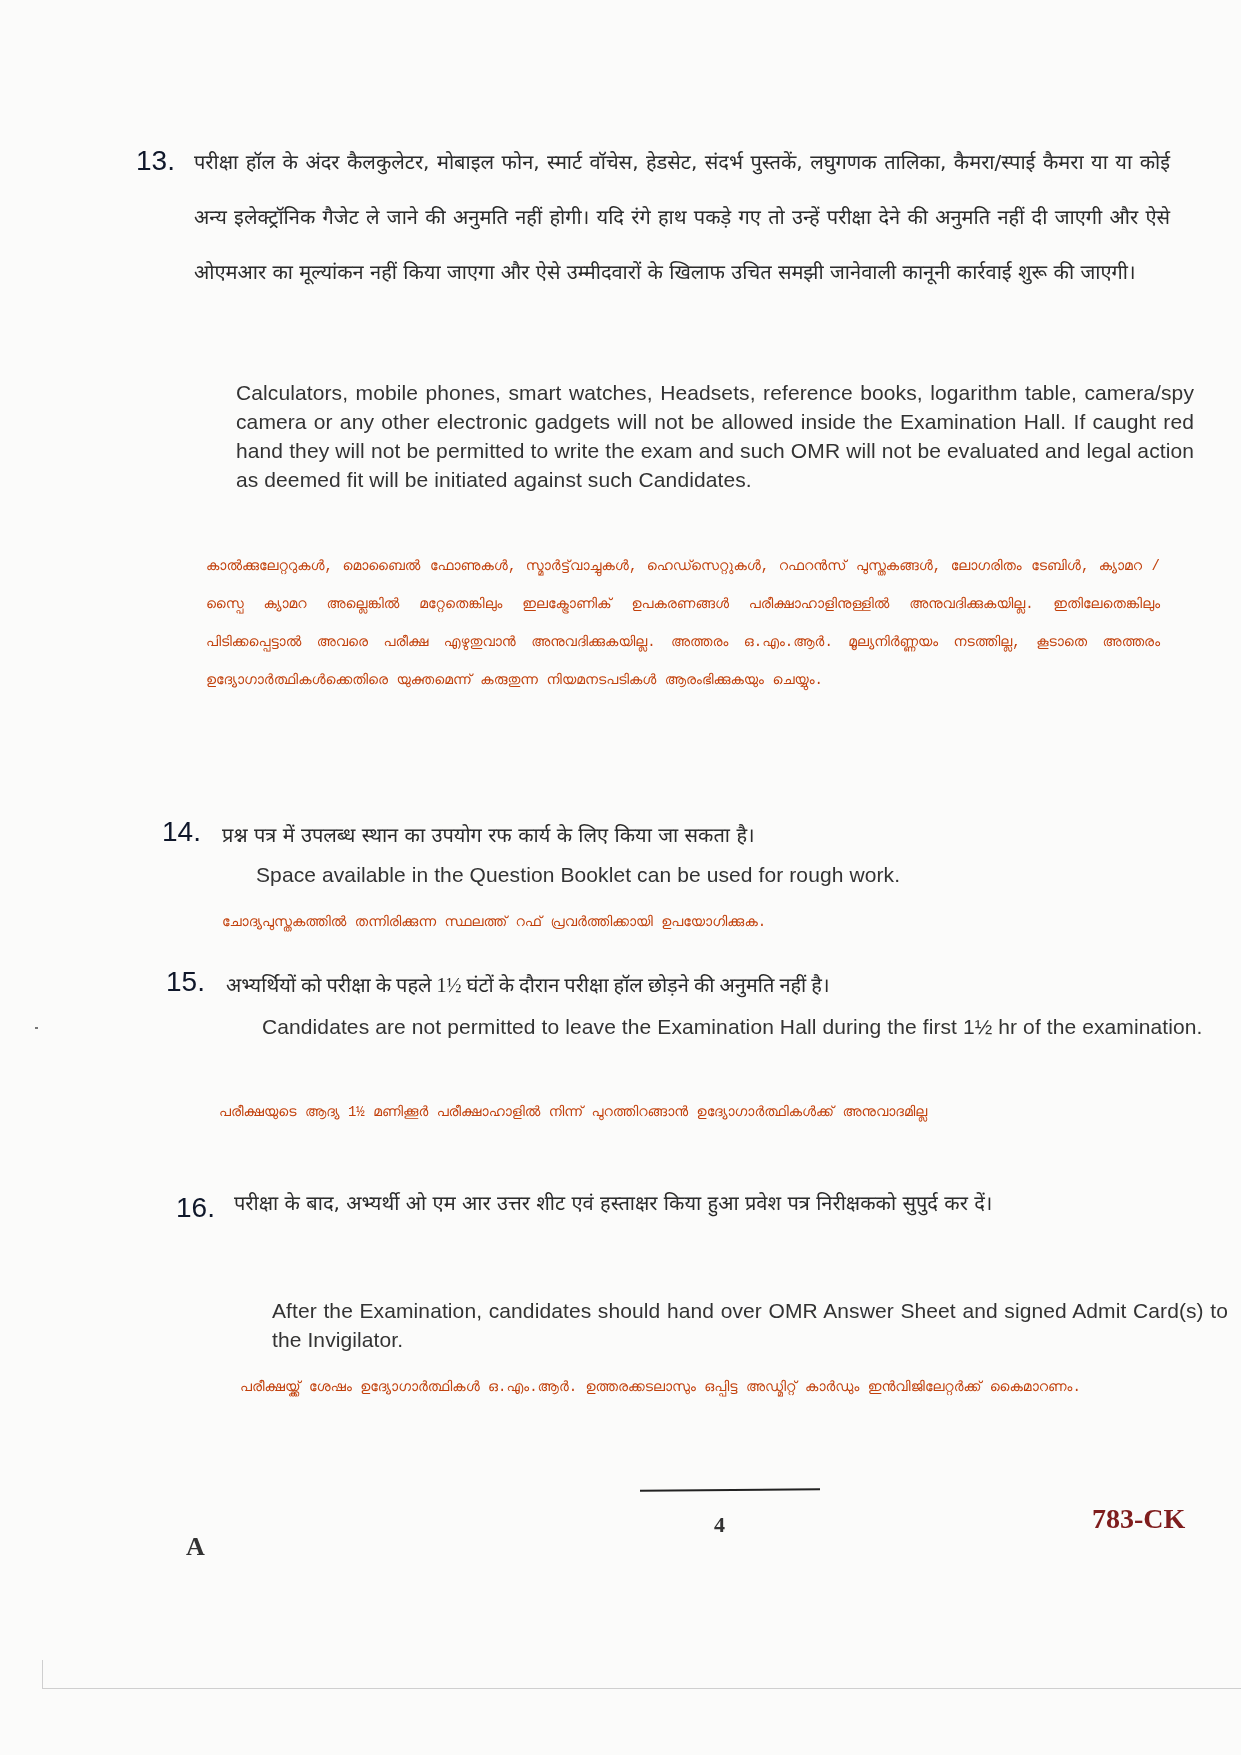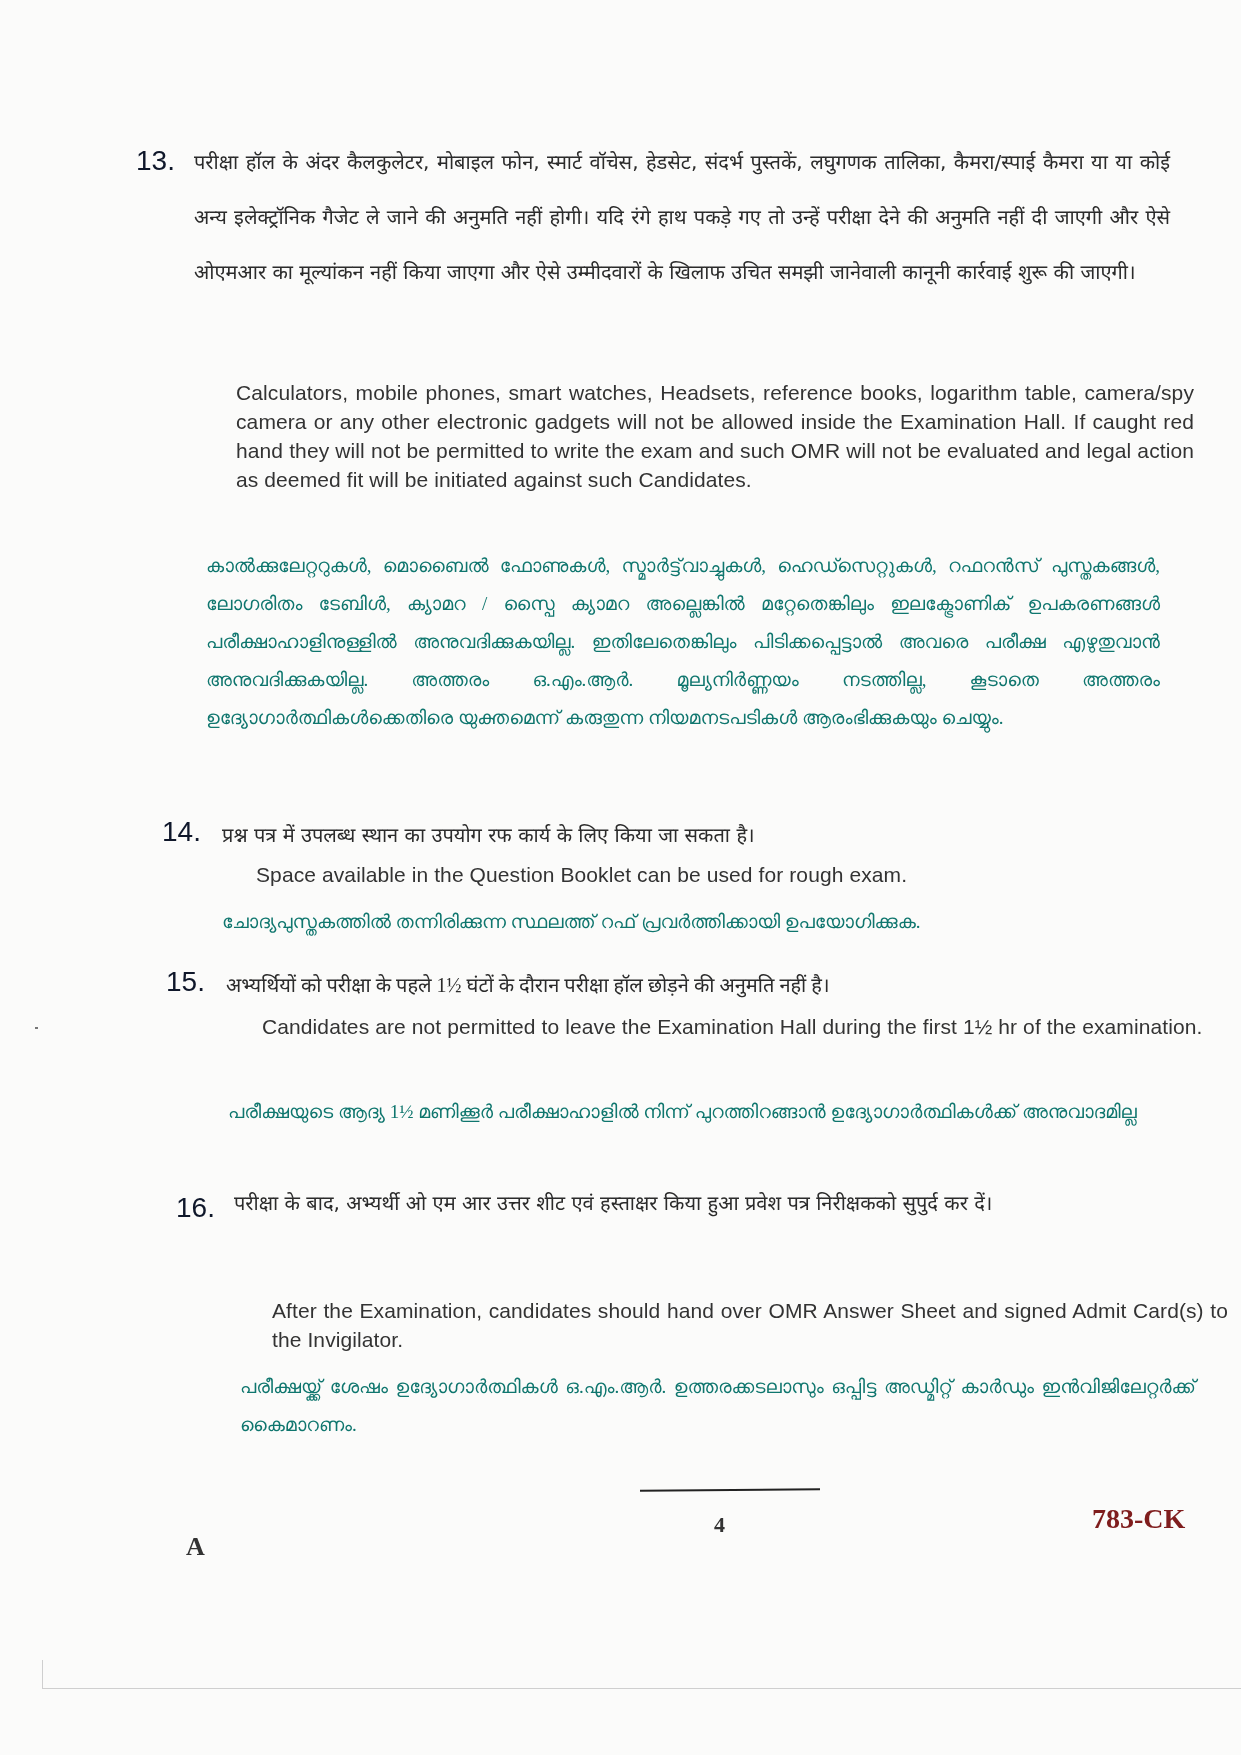--- a/index.html
+++ b/index.html
@@ -5,21 +5,21 @@
   html, body { margin:0; padding:0; }
   body {
     width:1241px; height:1755px; background:#fbfbfa; position:relative; overflow:hidden;
     font-family:"Liberation Sans", sans-serif; color:#2a2a2a;
   }
   .page { position:absolute; left:0; top:0; width:1241px; height:1755px; }
   .item { position:absolute; left:140px; width:1020px; }
   .num { position:absolute; left:0; font-size:28px; color:#0f172a; font-family:"Liberation Sans", sans-serif; }
   .hi { font-family:"DejaVu Sans", sans-serif; font-size:20px; line-height:55px; color:#2b2b2b; text-align:justify; }
   .en { font-family:"Liberation Sans", sans-serif; font-size:21px; line-height:29px; color:#333; text-align:justify; letter-spacing:0.1px;margin-left:34px; }
-  .ml { font-family:Liberation Serif, serif; font-size:19px; line-height:38px; color:#0f766e; text-align:justify; }
+  .ml { font-family:Liberation Mono, monospace; font-size:14px; line-height:38px; color:#c2410c; text-align:justify; }
   .block { position:absolute; }
   .rule { position:absolute; left:640px; top:1489px; width:180px; height:2px; background:#222; transform:rotate(-0.5deg); }
   .pagenum { position:absolute; left:714px; top:1512px; font-family:"Liberation Serif", serif; font-weight:bold; font-size:22px; color:#333; }
   .code { position:absolute; left:1092px; top:1503px; font-family:"Liberation Serif", serif; font-weight:bold; font-size:28px; color:#7f1d1d; }
   .series { position:absolute; left:186px; top:1532px; font-family:"Liberation Serif", serif; font-weight:bold; font-size:26px; color:#333; }
   .edge-bottom { position:absolute; left:42px; top:1688px; width:1199px; height:1px; background:#cfcfcf; }
   .edge-left { position:absolute; left:42px; top:1660px; width:1px; height:28px; background:#cfcfcf; }
   .speck { position:absolute; left:35px; top:1027px; width:3px; height:2px; background:#777; }
 </style>
 </head>
@@ -30,29 +30,29 @@
   <div class="item" style="top:135px; left:140px; width:1030px;">
     <span class="num" style="top:10px; left:-4px;">13.</span>
     <div class="block hi" style="left:54px; top:0; width:976px;">परीक्षा हॉल के अंदर कैलकुलेटर, मोबाइल फोन, स्मार्ट वॉचेस, हेडसेट, संदर्भ पुस्तकें, लघुगणक तालिका, कैमरा/स्पाई कैमरा या या कोई अन्य इलेक्ट्रॉनिक गैजेट ले जाने की अनुमति नहीं होगी। यदि रंगे हाथ पकड़े गए तो उन्हें परीक्षा देने की अनुमति नहीं दी जाएगी और ऐसे ओएमआर का मूल्यांकन नहीं किया जाएगा और ऐसे उम्मीदवारों के खिलाफ उचित समझी जानेवाली कानूनी कार्रवाई शुरू की जाएगी।</div>
     <div class="block en" style="left:62px; top:243px; width:958px;">Calculators, mobile phones, smart watches, Headsets, reference books, logarithm table, camera/spy camera or any other electronic gadgets will not be allowed inside the Examination Hall. If caught red hand they will not be permitted to write the exam and such OMR will not be evaluated and legal action as deemed fit will be initiated against such Candidates.</div>
     <div class="block ml" style="left:66px; top:412px; width:954px;">കാൽക്കുലേറ്ററുകൾ, മൊബൈൽ ഫോണുകൾ, സ്മാർട്ട്‌വാച്ചുകൾ, ഹെഡ്സെറ്റുകൾ, റഫറൻസ് പുസ്തകങ്ങൾ, ലോഗരിതം ടേബിൾ, ക്യാമറ / സ്പൈ ക്യാമറ അല്ലെങ്കിൽ മറ്റേതെങ്കിലും ഇലക്ട്രോണിക് ഉപകരണങ്ങൾ പരീക്ഷാഹാളിനുള്ളിൽ അനുവദിക്കുകയില്ല. ഇതിലേതെങ്കിലും പിടിക്കപ്പെട്ടാൽ അവരെ പരീക്ഷ എഴുതുവാൻ അനുവദിക്കുകയില്ല. അത്തരം ഒ.എം.ആർ. മൂല്യനിർണ്ണയം നടത്തില്ല, കൂടാതെ അത്തരം ഉദ്യോഗാർത്ഥികൾക്കെതിരെ യുക്തമെന്ന് കരുതുന്ന നിയമനടപടികൾ ആരംഭിക്കുകയും ചെയ്യും.</div>
   </div>
 
   <div class="item" style="top:808px; left:162px; width:1000px;">
     <span class="num" style="top:8px; left:0;">14.</span>
     <div class="block hi" style="left:60px; top:0; width:940px;">प्रश्न पत्र में उपलब्ध स्थान का उपयोग रफ कार्य के लिए किया जा सकता है।</div>
-    <div class="block en" style="left:60px; top:52px; width:940px;">Space available in the Question Booklet can be used for rough exam.</div>
+    <div class="block en" style="left:60px; top:52px; width:940px;">Space available in the Question Booklet can be used for rough work.</div>
     <div class="block ml" style="left:60px; top:95px; width:940px;">ചോദ്യപുസ്തകത്തിൽ തന്നിരിക്കുന്ന സ്ഥലത്ത് റഫ് പ്രവർത്തിക്കായി ഉപയോഗിക്കുക.</div>
   </div>
 
   <div class="item" style="top:958px; left:166px; width:1010px;">
     <span class="num" style="top:8px; left:0;">15.</span>
     <div class="block hi" style="left:60px; top:0; width:950px;font-family:Liberation Serif, serif;">अभ्यर्थियों को परीक्षा के पहले 1½ घंटों के दौरान परीक्षा हॉल छोड़ने की अनुमति नहीं है।</div>
     <div class="block en" style="left:62px; top:54px; width:948px;">Candidates are not permitted to leave the Examination Hall during the first 1½ hr of the examination.</div>
-    <div class="block ml" style="left:62px; top:135px; width:948px;">പരീക്ഷയുടെ ആദ്യ 1½ മണിക്കൂർ പരീക്ഷാഹാളിൽ നിന്ന് പുറത്തിറങ്ങാൻ ഉദ്യോഗാർത്ഥികൾക്ക് അനുവാദമില്ല</div>
+    <div class="block ml" style="left:53px; top:135px; width:948px;">പരീക്ഷയുടെ ആദ്യ 1½ മണിക്കൂർ പരീക്ഷാഹാളിൽ നിന്ന് പുറത്തിറങ്ങാൻ ഉദ്യോഗാർത്ഥികൾക്ക് അനുവാദമില്ല</div>
   </div>
 
   <div class="item" style="top:1180px; left:176px; width:1020px;">
     <span class="num" style="top:12px; left:0;">16.</span>
     <div class="block hi" style="left:58px; top:0; width:960px; line-height:46px;">परीक्षा के बाद, अभ्यर्थी ओ एम आर उत्तर शीट एवं हस्ताक्षर किया हुआ प्रवेश पत्र निरीक्षकको सुपुर्द कर दें।</div>
     <div class="block en" style="left:62px; top:116px; width:956px;">After the Examination, candidates should hand over OMR Answer Sheet and signed Admit Card(s) to the Invigilator.</div>
     <div class="block ml" style="left:64px; top:188px; width:956px;">പരീക്ഷയ്ക്ക് ശേഷം ഉദ്യോഗാർത്ഥികൾ ഒ.എം.ആർ. ഉത്തരക്കടലാസും ഒപ്പിട്ട അഡ്മിറ്റ് കാർഡും ഇൻവിജിലേറ്റർക്ക് കൈമാറണം.</div>
   </div>
 
   <div class="rule"></div>

